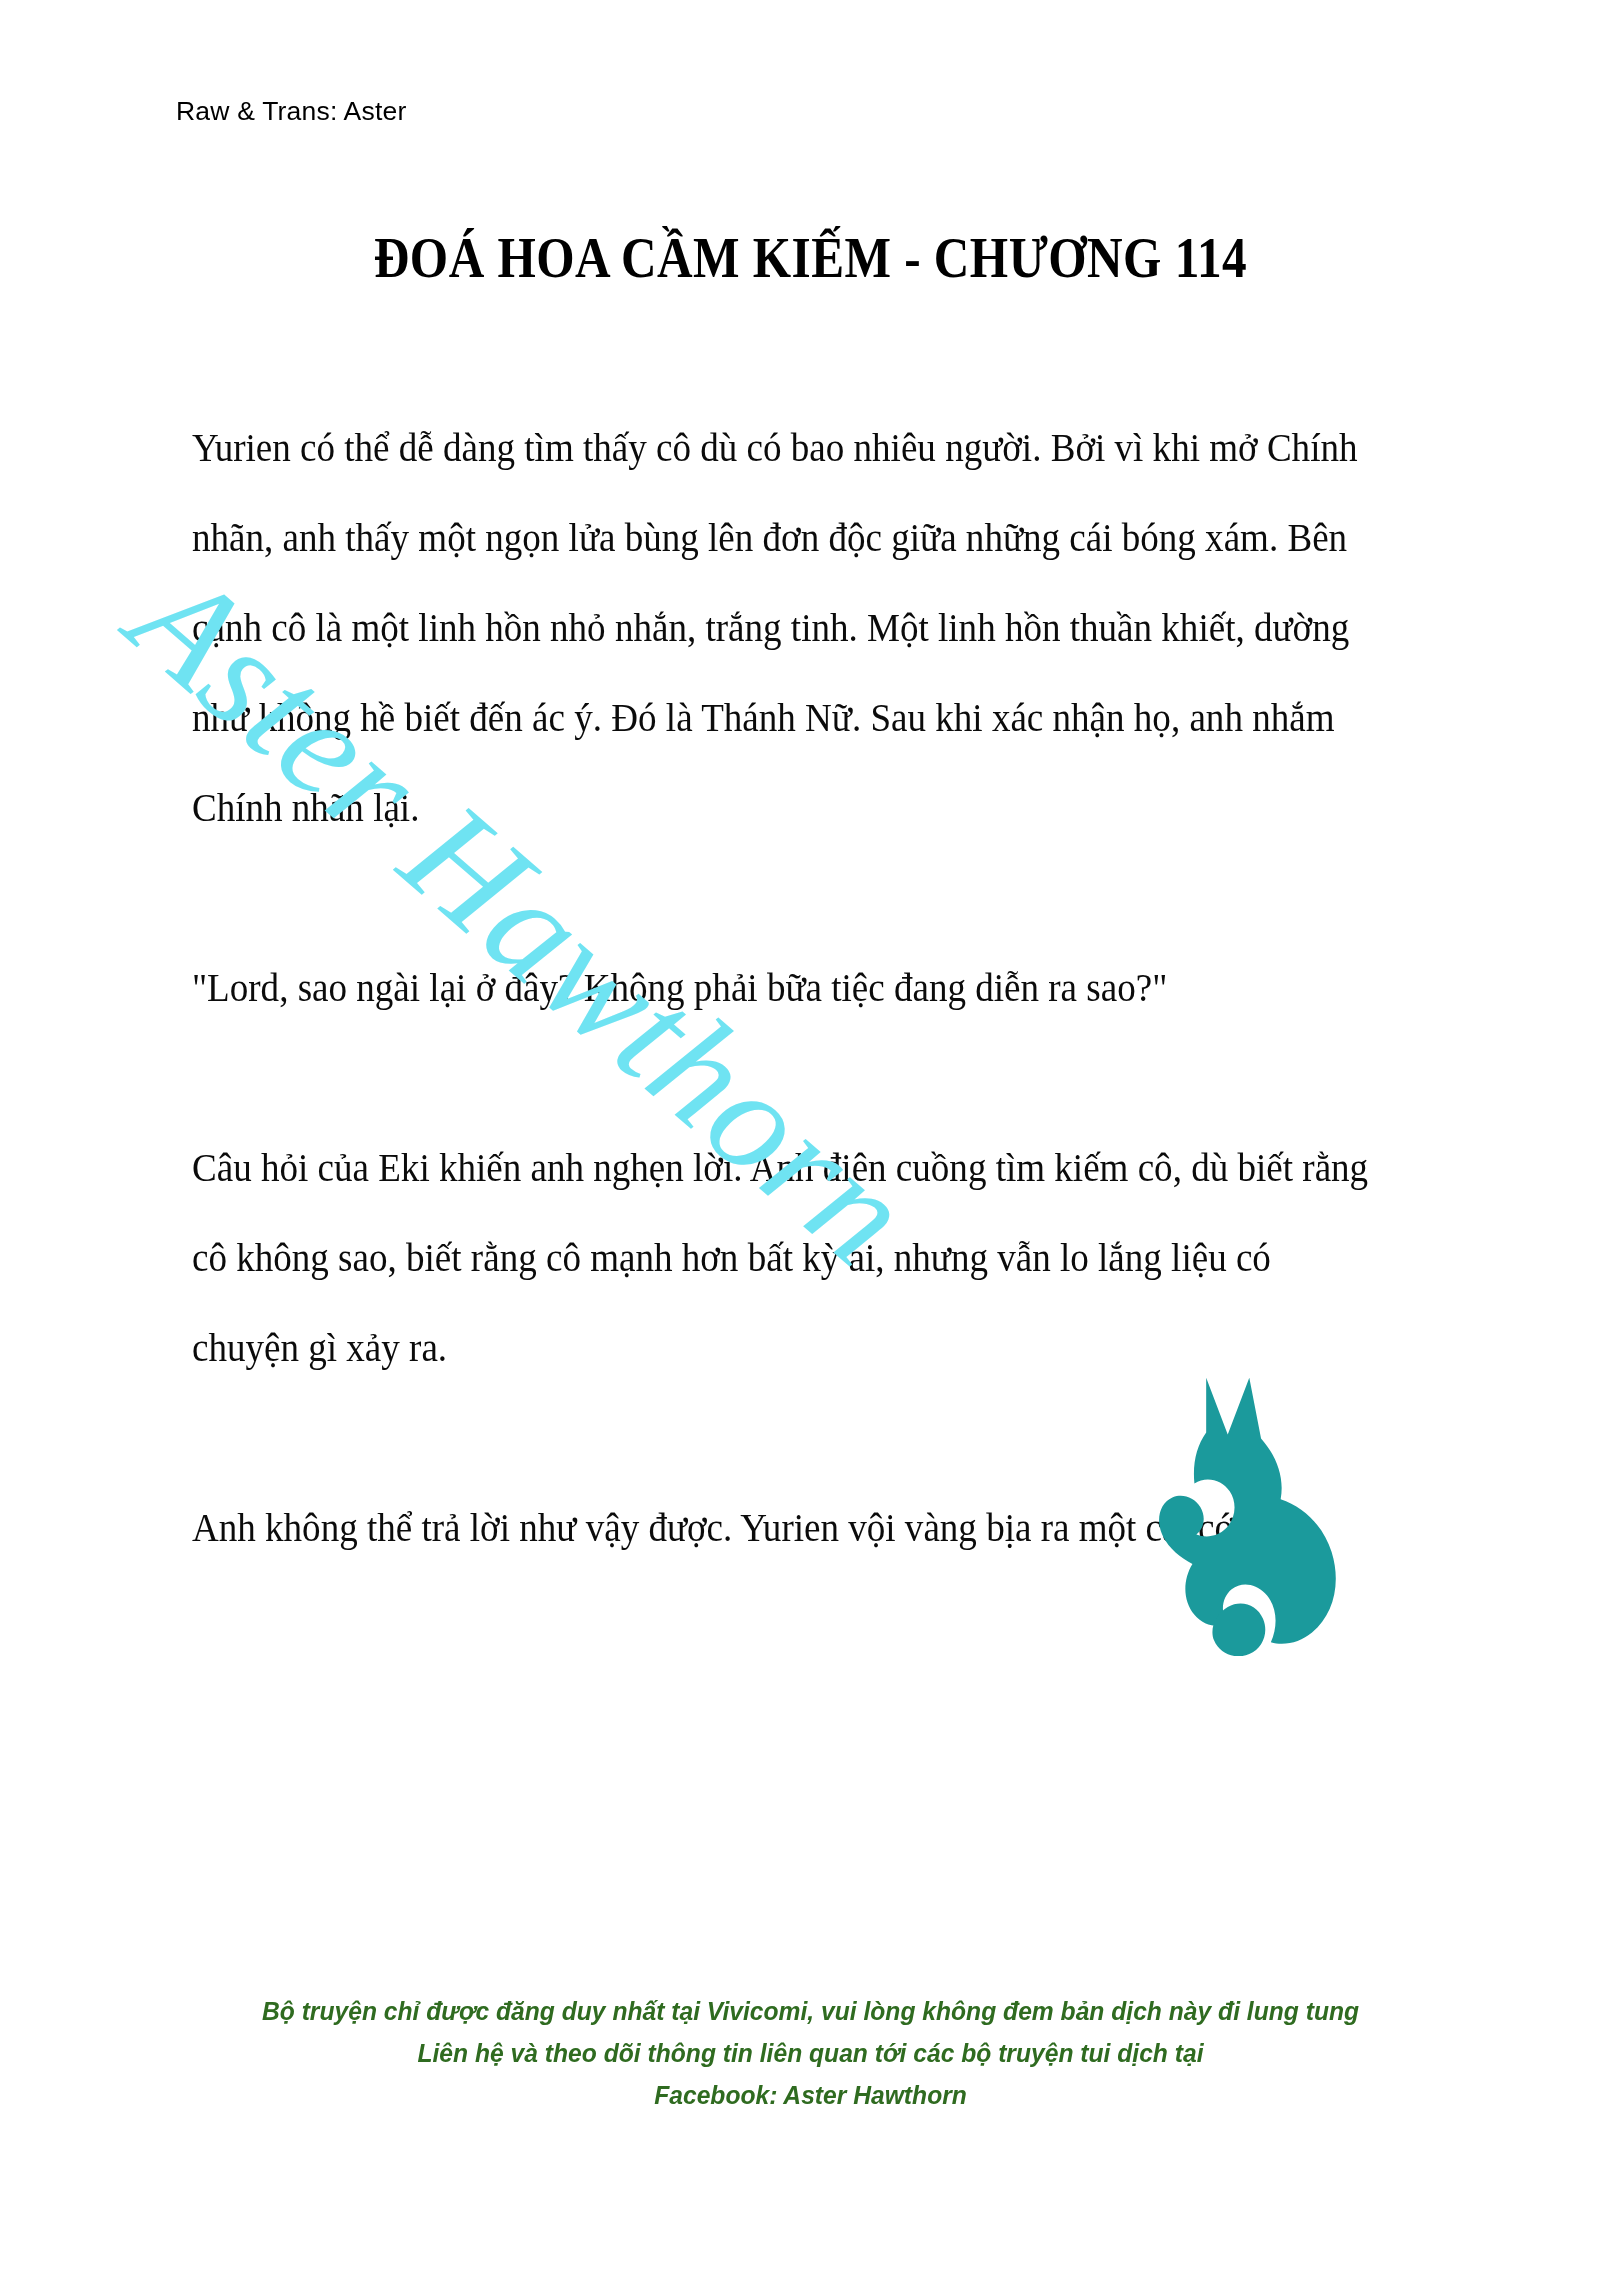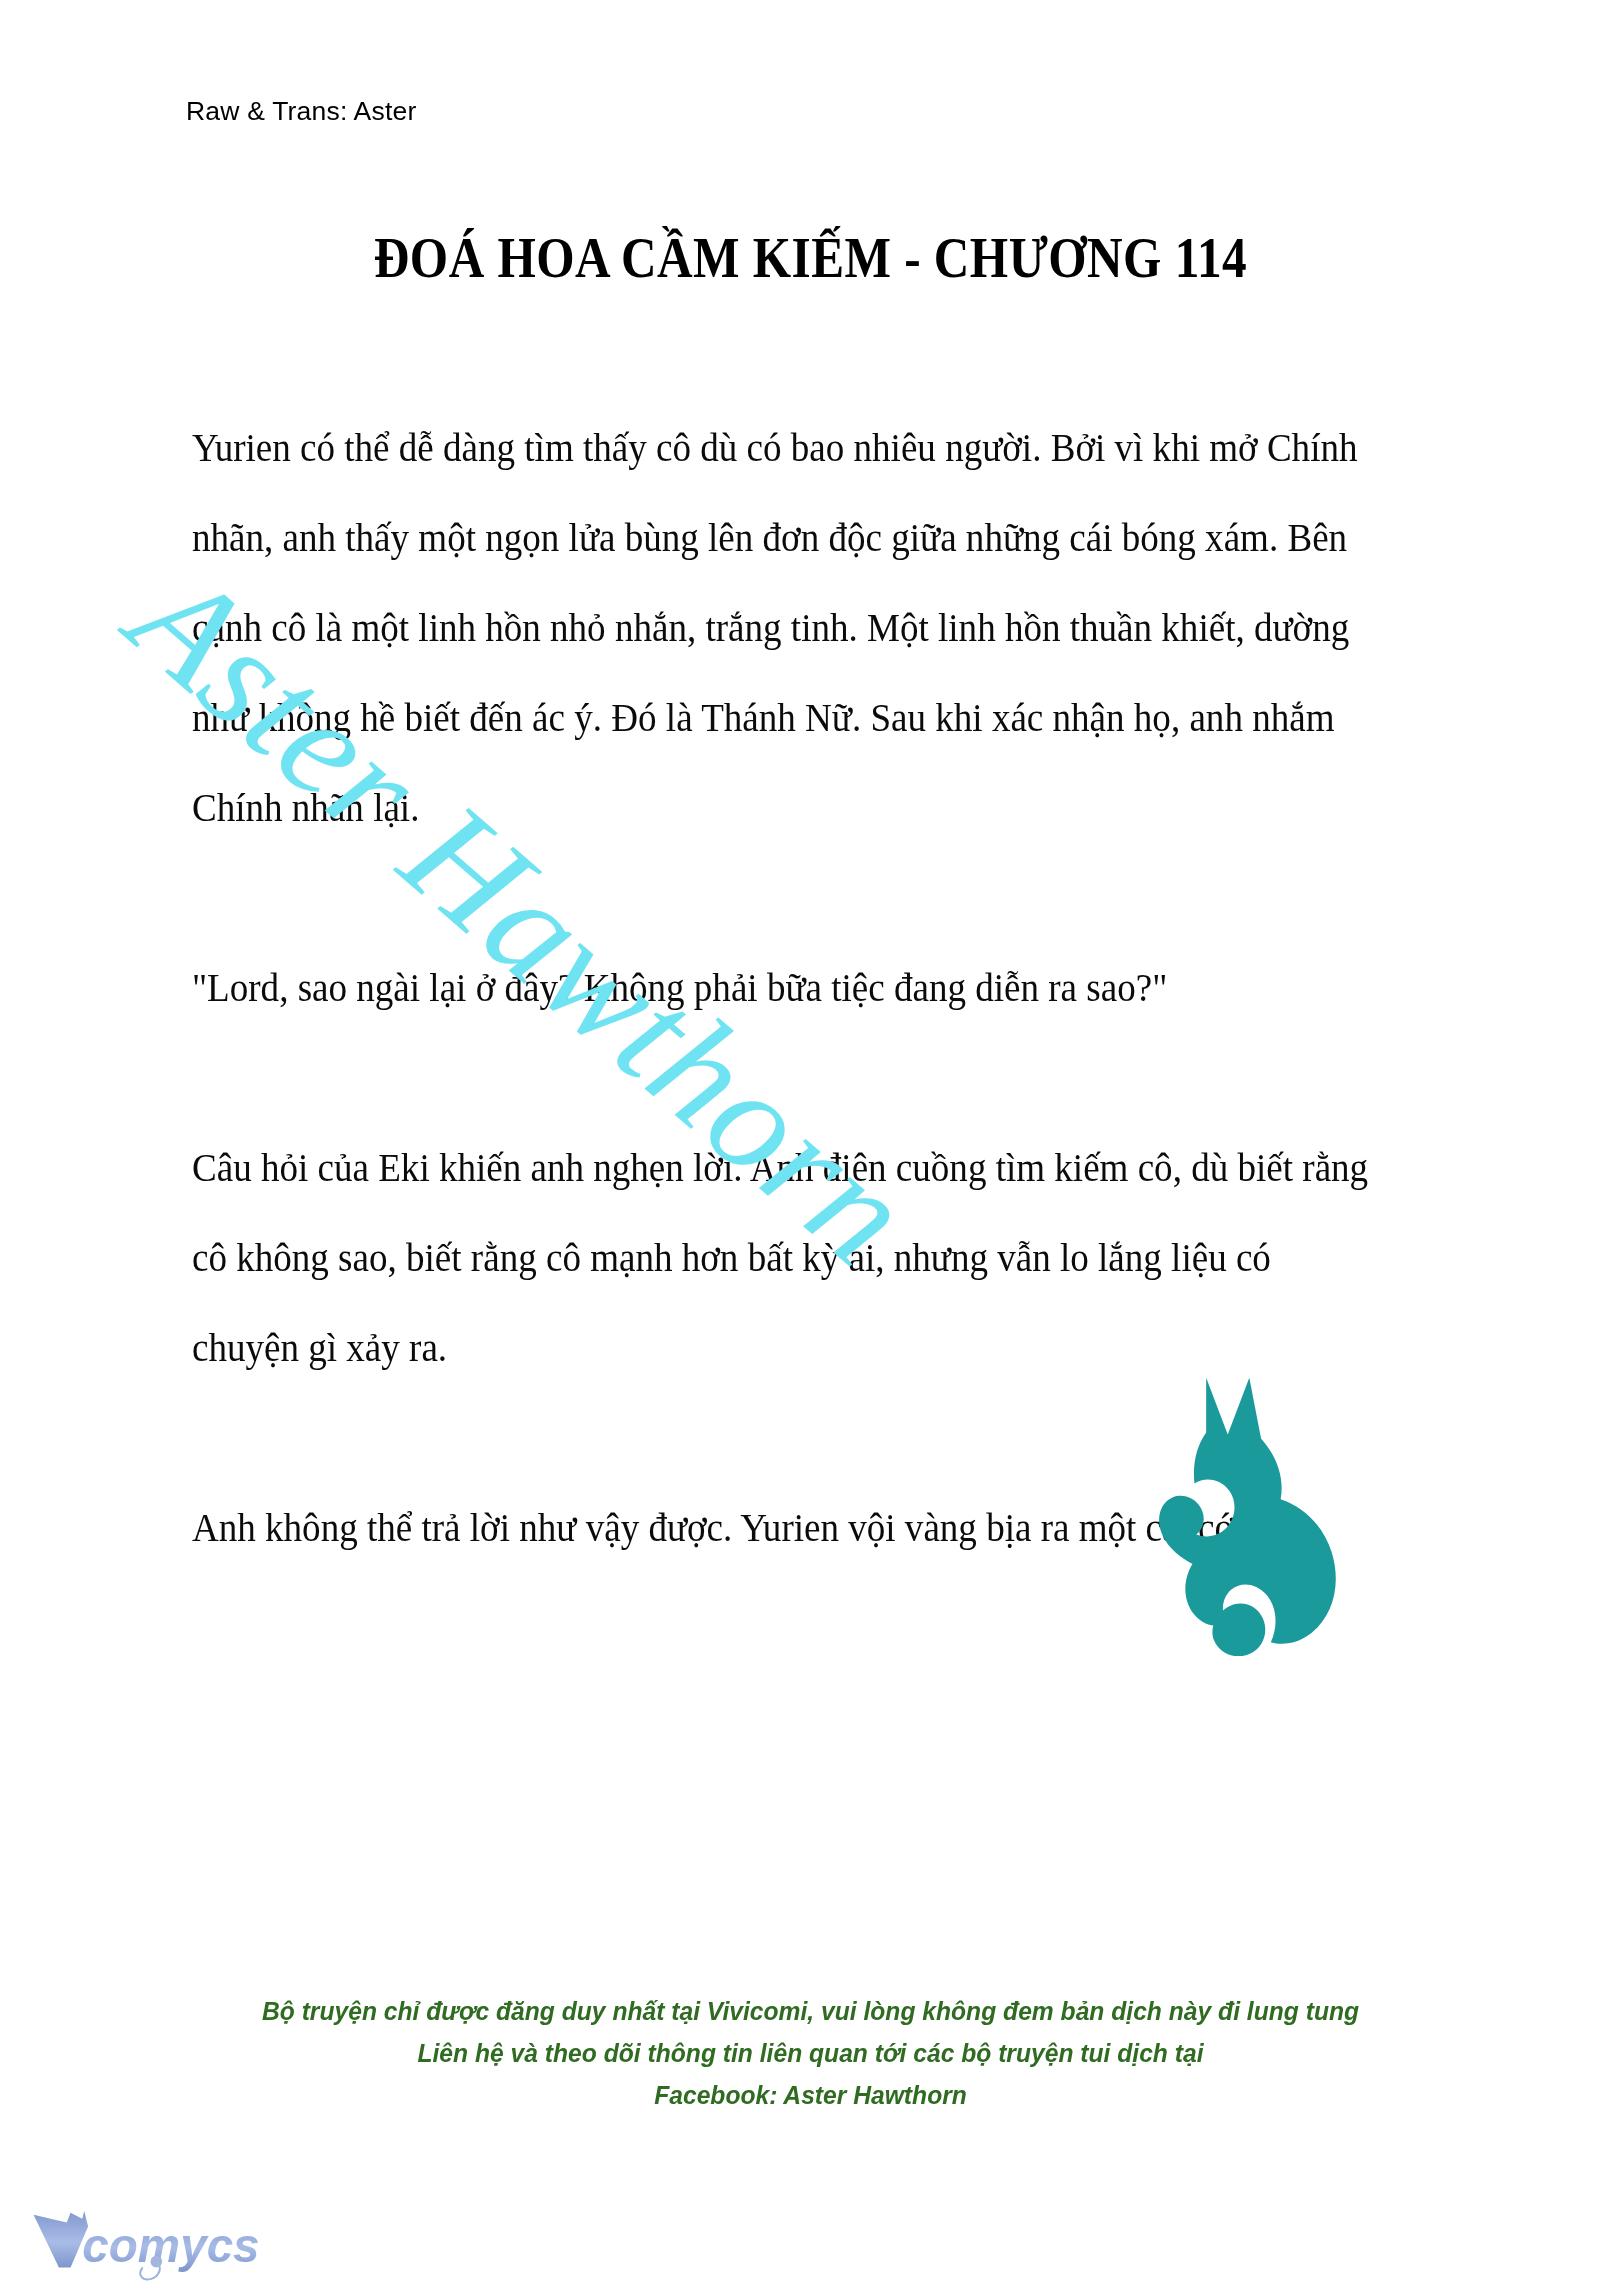--- a/index.html
+++ b/index.html
@@ -15,21 +15,21 @@
     position: relative;
     width: 1621px;
     height: 2293px;
     background: #ffffff;
     overflow: hidden;
   }
 
   
   .credit {
     position: absolute;
-    left: 186px;
+    left: 176px;
     top: 96px;
     font-family: "Liberation Sans", "DejaVu Sans", sans-serif;
     font-size: 26.5px;
     font-weight: 500;
     color: #000000;
     letter-spacing: 0.2px;
     white-space: nowrap;
   }
 
   
@@ -172,33 +172,15 @@
         C 99 272 106 257 118 250 Z"></path>
     </svg>
   </div>
 
   <div class="footer-note">
     <div>Bộ truyện chỉ được đăng duy nhất tại Vivicomi, vui lòng không đem bản dịch này đi lung tung</div>
     <div>Liên hệ và theo dõi thông tin liên quan tới các bộ truyện tui dịch tại</div>
     <div>Facebook: Aster Hawthorn</div>
   </div>
 
-  <div class="site-logo">
-    <svg viewBox="0 0 250 78" xmlns="http://www.w3.org/2000/svg" aria-hidden="true">
-      <defs>
-        <linearGradient id="lg" x1="0" y1="0" x2="0" y2="1">
-          <stop offset="0%" stop-color="#8298CE"></stop>
-          <stop offset="55%" stop-color="#A8BCE6"></stop>
-          <stop offset="100%" stop-color="#7E96CC"></stop>
-        </linearGradient>
-      </defs>
-
-      <path fill="url(#lg)" d="M6 8 L40 16 L44 6 L56 12 L58 4 L62 20 L44 62 L32 62 Z"></path>
-
-      <text x="56" y="56" font-family="'Liberation Sans','DejaVu Sans',sans-serif" font-size="50" font-weight="bold" font-style="italic" fill="url(#lg)" textLength="182" lengthAdjust="spacingAndGlyphs">comycs</text>
-
-      <path fill="none" stroke="#9DB2DF" stroke-width="2" d="M118 62 C112 70 118 76 126 74 C134 72 138 64 134 58"></path>
-      <circle cx="132" cy="56" r="6" fill="#A3B6E0"></circle>
-    </svg>
-  </div>
 
 </div>
 
 
 </body></html>

